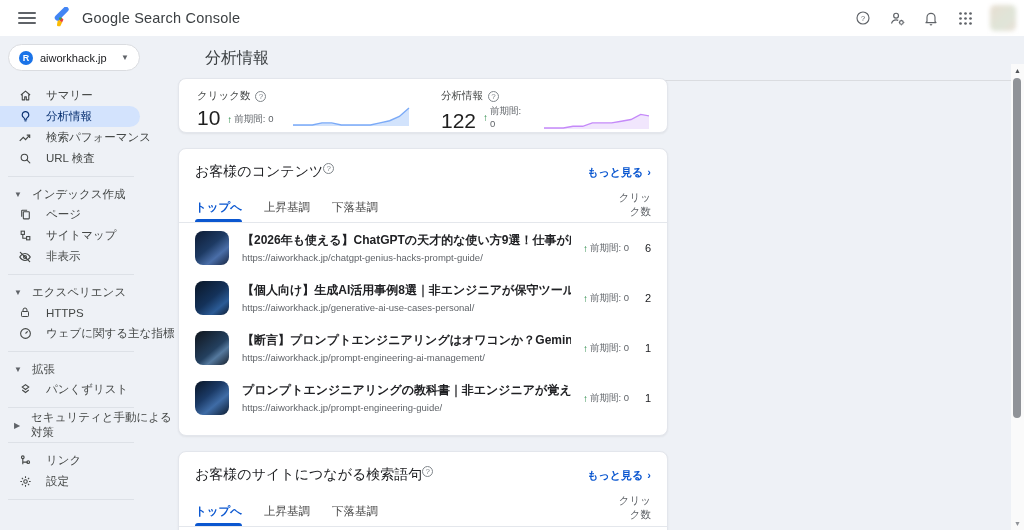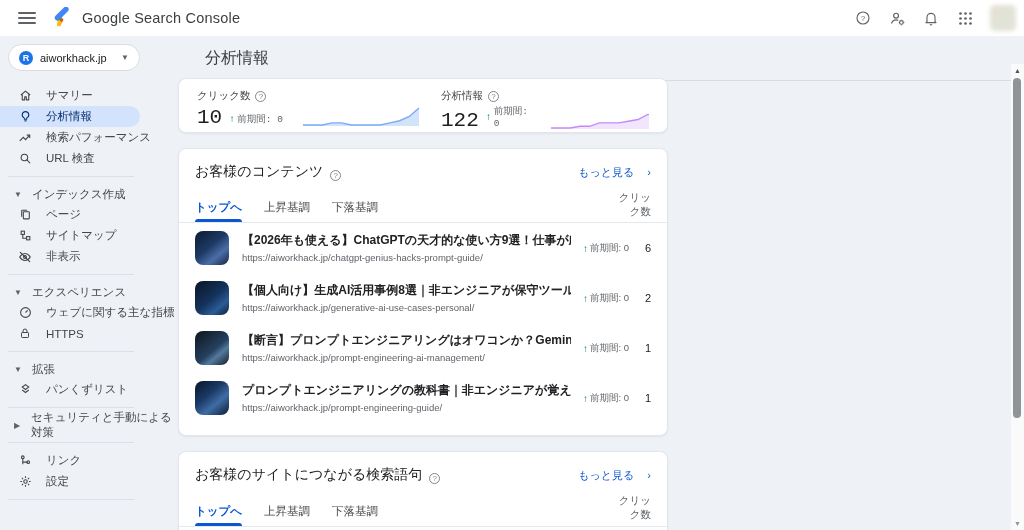--- a/index.html
+++ b/index.html
@@ -40,32 +40,32 @@
   .date-btn .caret { font-size:8px; color:#5f6368; }
 
   .cards { position:absolute; left:178px; top:78px; width:490px; }
   .card { background:#fff; border:1px solid #e3e6ec; border-radius:8px; box-shadow:0 1px 2px rgba(60,64,67,.08); }
 
   
   .card-metrics { height:55px; margin-bottom:15px; display:flex; padding:10px 18px 8px 18px; }
   .metric { width:50%; display:flex; flex-direction:column; }
   .metric + .metric { padding-left:18px; }
   .m-label { font-size:10.5px; color:#444746; display:flex; align-items:center; gap:5px; }
-  .m-row { display:flex; align-items:flex-end; gap:7px; margin-top:2px;font-family:Liberation Mono, monospace; }
+  .m-row { display:flex; align-items:flex-end; gap:7px; margin-top:2px; }
   .m-value { font-size:21px; color:#1f1f1f; line-height:22px; }
   .m-delta { font-size:9.5px; color:#5f6368; display:flex; align-items:center; gap:2px; padding-bottom:3px; }
   .up-arrow { color:#188038; font-size:10px; }
   .sparkline { margin-left:12px; margin-bottom:2px; }
   .help-ic { width:11px; height:11px; border:1px solid #80868b; border-radius:50%; color:#80868b; font-size:8px; display:inline-flex; align-items:center; justify-content:center; flex:0 0 auto; }
 
   
   .card-section { padding:14px 16px 12px 16px; margin-bottom:15px; }
   .sec-head { display:flex; align-items:center; }
-  .sec-title { font-size:14px; color:#202124; display:flex; align-items:flex-end; gap:7px; font-weight:400; }
-  .more-link { margin-left:auto; font-size:11px; color:#0b57d0; font-weight:normal; cursor:pointer; display:flex; align-items:center; gap:13px; }
+  .sec-title { font-size:14px; color:#202124; display:flex; align-items:flex-start; font-weight:400; }
+  .more-link { margin-left:auto; font-size:11px; color:#0b57d0; font-weight:bold; cursor:pointer; display:flex; align-items:center; gap:4px; }
   .tabs-row { display:flex; align-items:flex-end; margin-top:10px; }
   .tabs { display:flex; gap:22px; }
   .tab { font-size:11.5px; color:#474747; padding-bottom:7px; cursor:pointer; position:relative;text-align:center; }
   .tab.active { color:#0b57d0; font-weight:bold; }
   .tab.active::after { content:""; position:absolute; left:0; right:0; bottom:0; height:3px; border-radius:3px 3px 0 0; background:#0b57d0; }
   .col-head { margin-left:auto; width:42px; font-size:10.5px; color:#5f6368; text-align:right; line-height:1.3; padding-bottom:4px; }
   .tab-div { border-top:1px solid #e4e7ec; margin:0 -16px; }
 
   .rowlist { }
   .c-row { display:flex; align-items:center; padding:8px 0; cursor:pointer; }
@@ -224,35 +224,35 @@
         </span>
       <span>非表示</span>
     </div>
     <div class="nav-div"></div>
     <div class="nav-sec">
       <span class="chev">▼</span>
       <span>エクスペリエンス</span>
     </div>
     <div class="nav-item">
       <span class="nicon">
-          <svg width="13" height="13" viewBox="0 0 24 24" fill="none" stroke="currentColor" stroke-width="2">
-            <circle cx="12" cy="12" r="9"></circle>
-            <path d="M12 12l4-4"></path>
-          </svg>
-        </span>
-      <span>ウェブに関する主な指標</span>
-    </div>
-    <div class="nav-item">
-      <span class="nicon">
           <svg width="12" height="13" viewBox="0 0 24 24" fill="none" stroke="currentColor" stroke-width="2">
             <rect x="5" y="10" width="14" height="10" rx="1.5"></rect>
             <path d="M8 10V7a4 4 0 0 1 8 0v3"></path>
           </svg>
         </span>
       <span>HTTPS</span>
+    </div>
+    <div class="nav-item">
+      <span class="nicon">
+          <svg width="13" height="13" viewBox="0 0 24 24" fill="none" stroke="currentColor" stroke-width="2">
+            <circle cx="12" cy="12" r="9"></circle>
+            <path d="M12 12l4-4"></path>
+          </svg>
+        </span>
+      <span>ウェブに関する主な指標</span>
     </div>
     <div class="nav-div"></div>
     <div class="nav-sec">
       <span class="chev">▼</span>
       <span>拡張</span>
     </div>
     <div class="nav-item">
       <span class="nicon">
           <svg width="13" height="13" viewBox="0 0 24 24" fill="none" stroke="currentColor" stroke-width="2">
             <path d="M12 3l6 4.5-6 4.5-6-4.5L12 3Z"></path>

